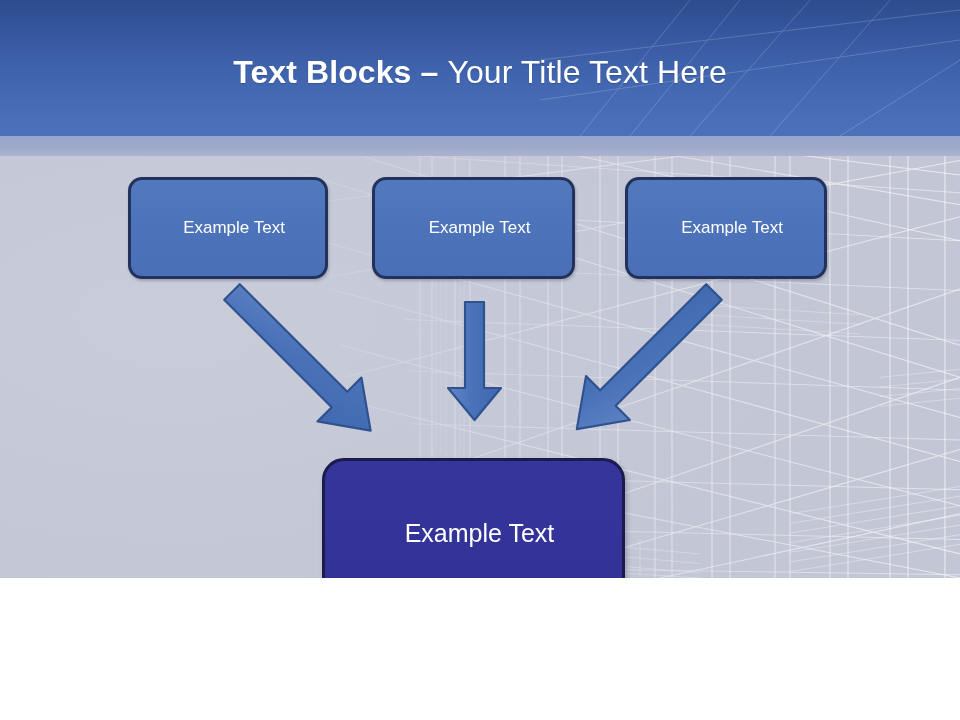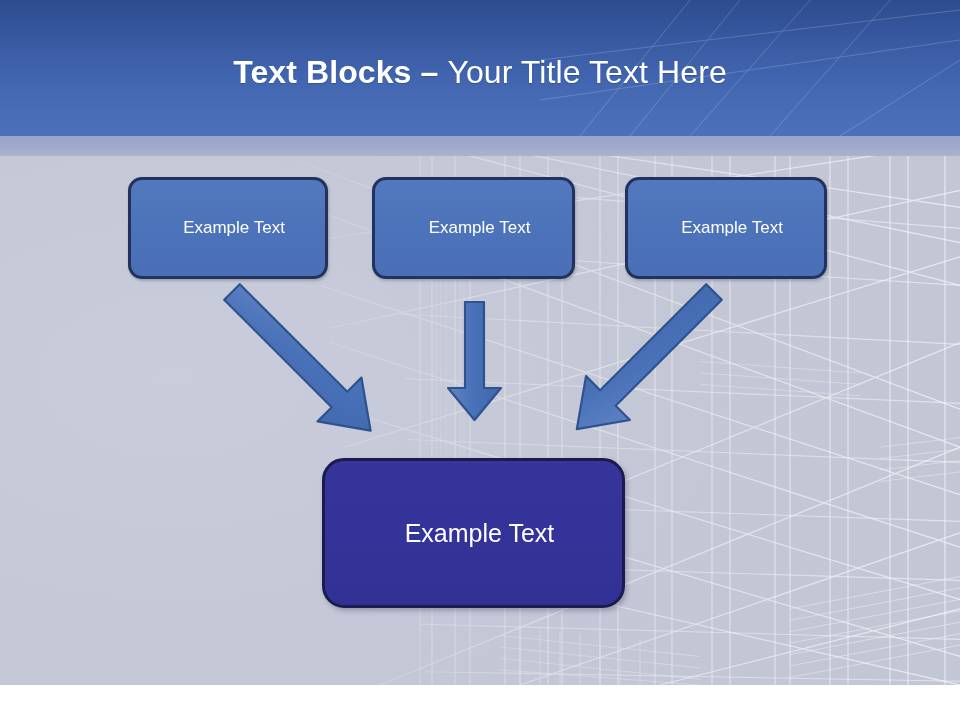--- a/index.html
+++ b/index.html
@@ -7,21 +7,21 @@
     padding: 0;
     background: #ffffff;
   }
   body {
     font-family: "Liberation Sans", sans-serif;
   }
 
   #slide {
     position: relative;
     width: 960px;
-    height: 685px;
+    height: 578px;
     overflow: hidden;
     background: #c6cad8;
   }
 
   
   .bg-art {
     position: absolute;
     inset: 0;
     pointer-events: none;
   }

